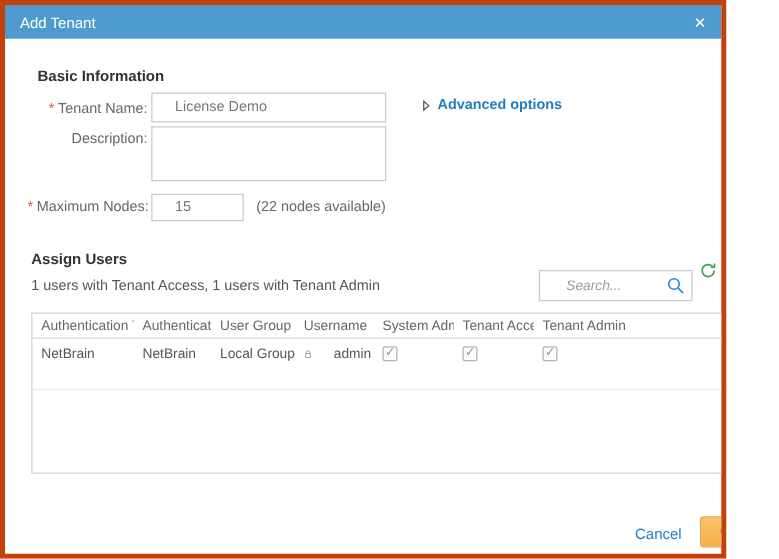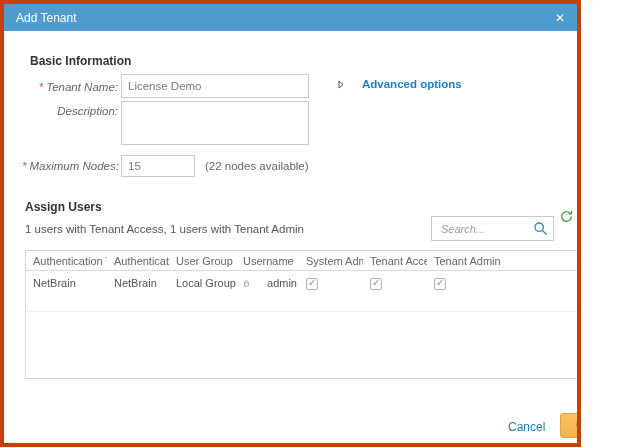--- a/index.html
+++ b/index.html
@@ -13,46 +13,46 @@
     display:flex; align-items:center; justify-content:space-between;
     padding:0 12px; box-sizing:border-box;
   }
   .dialog-title { color:#fff; font-size:12px; }
   .close-btn { color:#fff; font-size:12px; cursor:pointer; line-height:1; }
 
   .section-heading { position:absolute; font-size:12px; font-weight:bold; color:#333; white-space:nowrap; }
   #basic-heading  { left:26px; top:50px; }
   #assign-heading { left:21px; top:196px; }
 
-  .form-label { position:absolute; left:18px; width:96px; text-align:right; font-size:11.5px; color:#666; white-space:nowrap;font-style:italic; }
+  .form-label { position:absolute; left:18px; width:96px; text-align:right; font-size:11.5px; color:#666; white-space:nowrap; }
   .req { color:#e04f3f; margin-right:3px; }
 
   .txt {
     border:1px solid #c9c9c9; box-sizing:border-box; font-family:"Liberation Sans",sans-serif;
-    font-size:11.5px; color:#777; padding:0 6px; outline:none; background:#fff;
+    font-size:11.5px; color:#777; padding:0 18px; outline:none; background:#fff;
   }
   #tenant-label { top:77px; }
   #tenant-input { position:absolute; left:117px; top:70px; width:188px; height:24px; }
   #desc-label   { top:101px; }
   #desc-input   { position:absolute; left:117px; top:97px; width:188px; height:44px; resize:none; padding:3px 6px; }
   #nodes-label  { top:156px; }
   #nodes-input  { position:absolute; left:117px; top:151px; width:74px; height:22px; }
   #nodes-hint   { position:absolute; left:201px; top:156px; font-size:11.5px; color:#666; }
 
-  #advanced { position:absolute; left:334px; top:74px; display:flex; align-items:center; gap:18px; cursor:pointer; }
+  #advanced { position:absolute; left:334px; top:74px; display:flex; align-items:center; gap:6px; cursor:pointer; }
   #advanced .adv-label { color:#1d7ec0; font-size:11.5px; font-weight:bold; }
 
   #summary { position:absolute; left:21px; top:219px; font-size:11.5px; color:#555; }
 
   #search-box {
     position:absolute; left:427px; top:212px; width:123px; height:25px;
     border:1px solid #c9c9c9; box-sizing:border-box; display:flex; align-items:center;
     padding:0 5px 0 7px; background:#fff;
   }
-  #search-input { border:none; outline:none; flex:1; min-width:0; font-family:"Liberation Sans",sans-serif; font-size:11px; color:#666; background:transparent; }
+  #search-input { border:none; outline:none; flex:1; min-width:0; font-family:"Liberation Sans",sans-serif; font-size:11px; color:#666; background:transparent;margin-left:12px; }
   #search-input::placeholder { font-style:italic; color:#9b9b9b; }
 
   #refresh { position:absolute; left:556px; top:206px; display:flex; align-items:center; gap:8px; cursor:pointer; }
   #refresh .refresh-label { color:#1d7ec0; font-size:11.5px; }
 
   #users-table {
     position:absolute; left:21px; top:246px; width:579px; height:129px;
     border:1px solid #d4d4d4; box-sizing:border-box; background:#fff;
   }
   #users-table table { width:100%; border-collapse:collapse; table-layout:fixed; }

